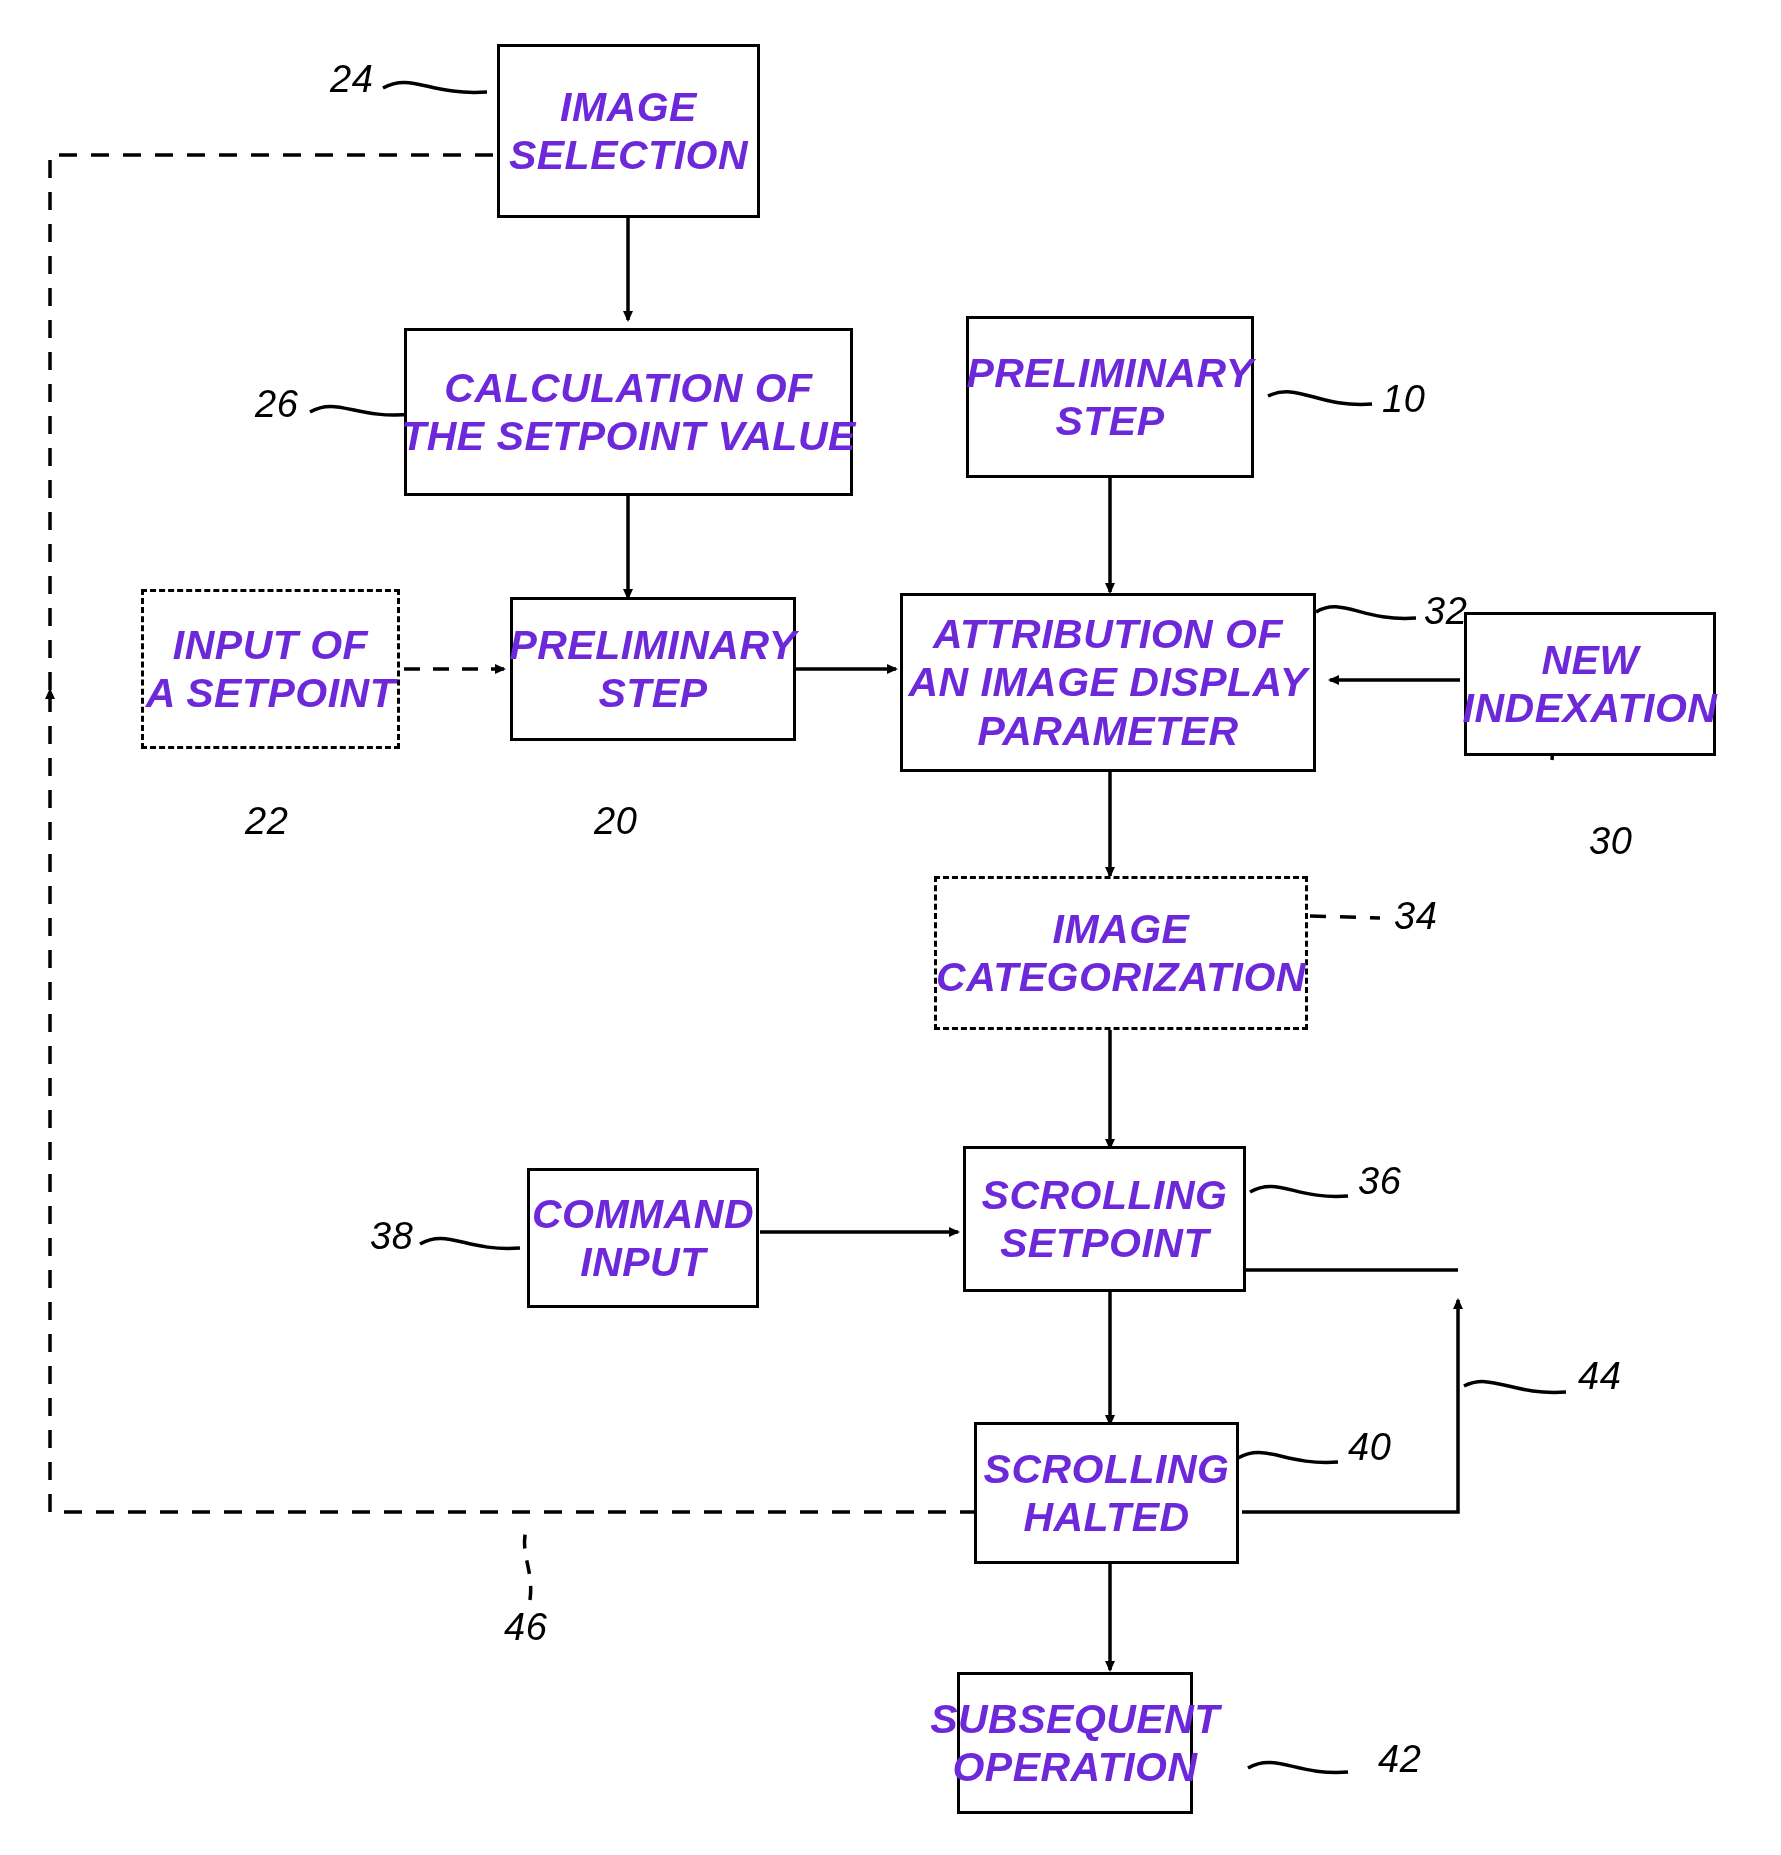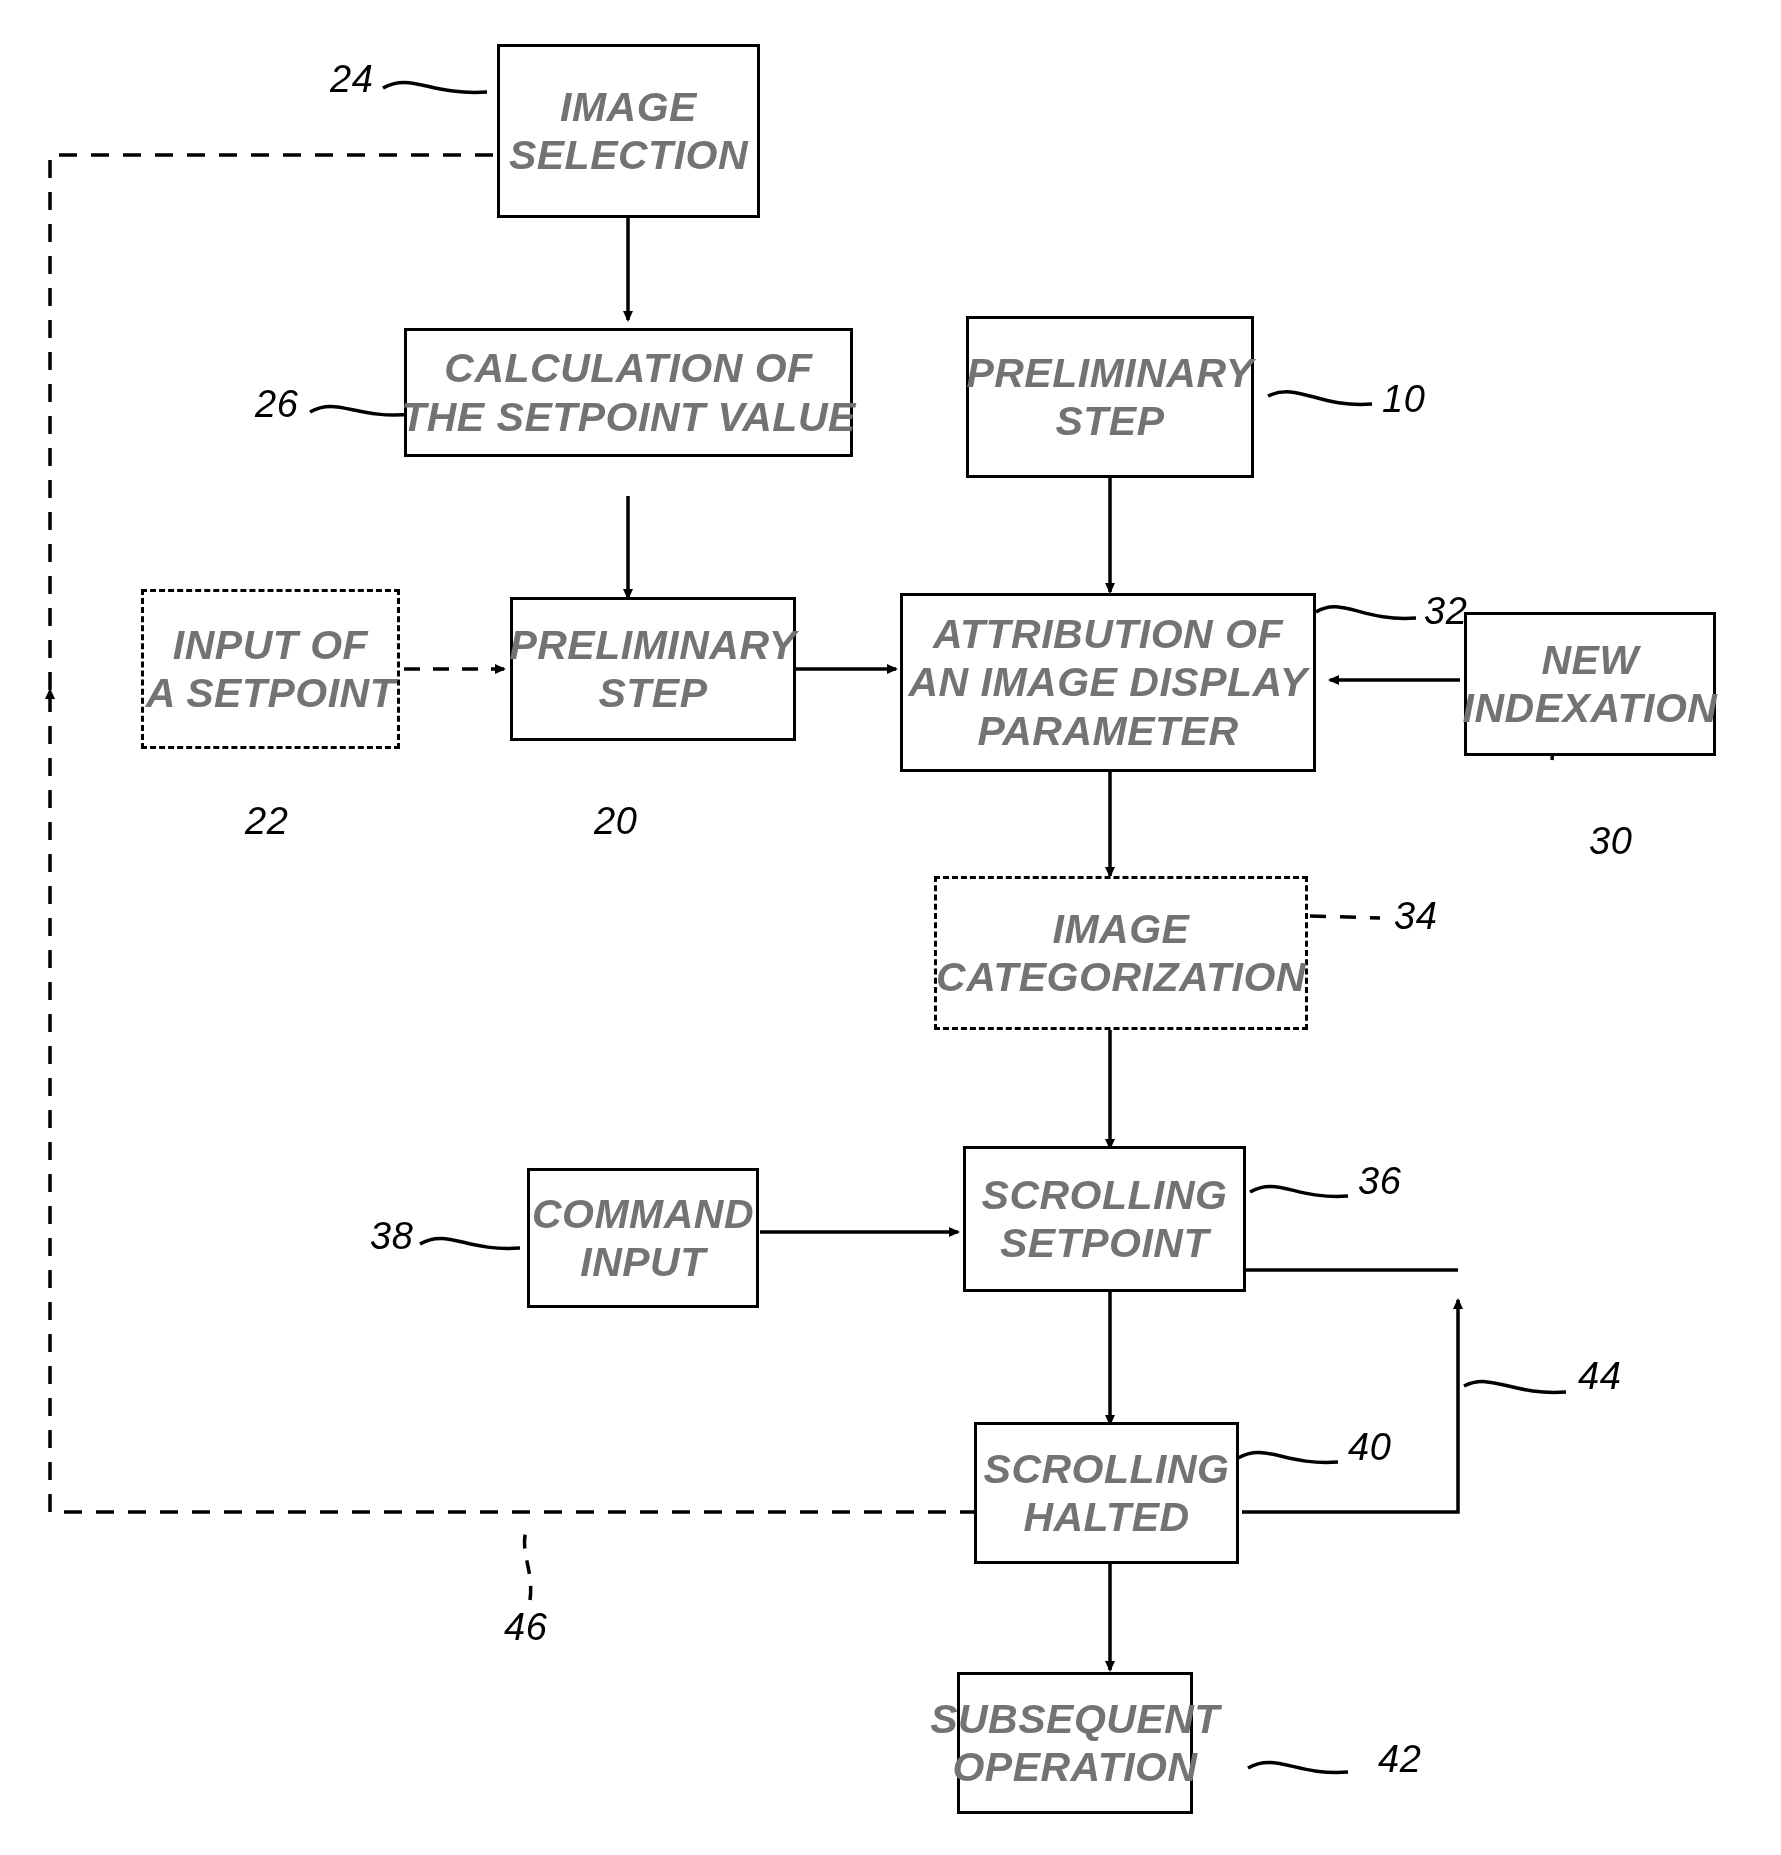--- a/index.html
+++ b/index.html
@@ -28,21 +28,21 @@
     box-sizing: border-box;
     border: 3px solid #000;
     background: #fff;
     display: flex;
     flex-direction: column;
     align-items: center;
     justify-content: center;
     text-align: center;
     font-style: italic;
     font-weight: bold;
-    color: #737373;
+    color: #6d28d9;
     letter-spacing: 0.5px;
     line-height: 1.18;
   }
   .node.dashed {
     border-style: dashed;
     border-width: 3px;
   }
   .node .ln { display: block; white-space: pre; }
   .ref {
     position: absolute;
@@ -124,21 +124,21 @@
     <path d="M530,1600 C534,1570 520,1554 526,1530" stroke="#000" stroke-width="3.5" fill="none" stroke-dasharray="14,12"></path>
 
     <path d="M1248,1768 C1276,1752 1296,1776 1348,1772" stroke="#000" stroke-width="3.5" fill="none"></path>
   </svg>
 
   <div class="node" style="left:497px; top:44px; width:263px; height:174px; font-size:41px;">
     <span class="ln">IMAGE</span>
     <span class="ln">SELECTION</span>
   </div>
 
-  <div class="node" style="left:404px; top:328px; width:449px; height:129px; font-size:41px;">
+  <div class="node" style="left:404px; top:328px; width:449px; height:168px; font-size:41px;">
     <span class="ln">CALCULATION OF</span>
     <span class="ln">THE SETPOINT VALUE</span>
   </div>
 
   <div class="node" style="left:966px; top:316px; width:288px; height:162px; font-size:41px;">
     <span class="ln">PRELIMINARY</span>
     <span class="ln">STEP</span>
   </div>
 
   <div class="node dashed" style="left:141px; top:589px; width:259px; height:160px; font-size:41px;">

